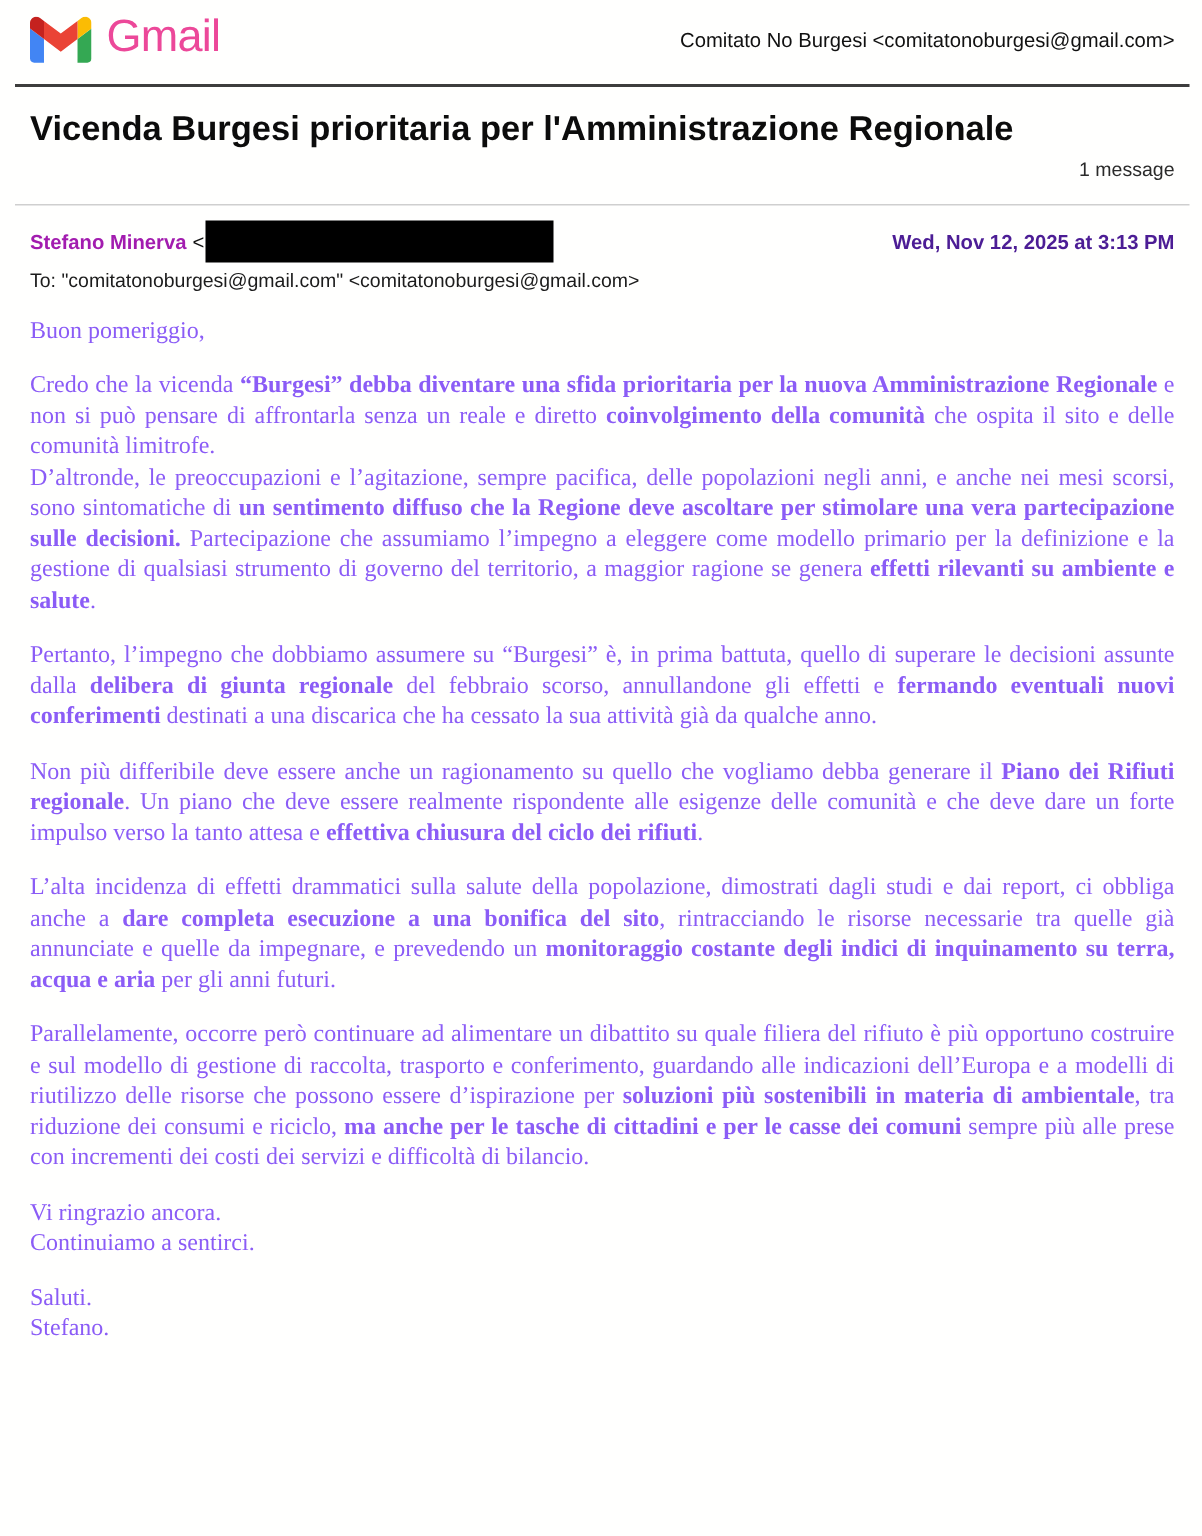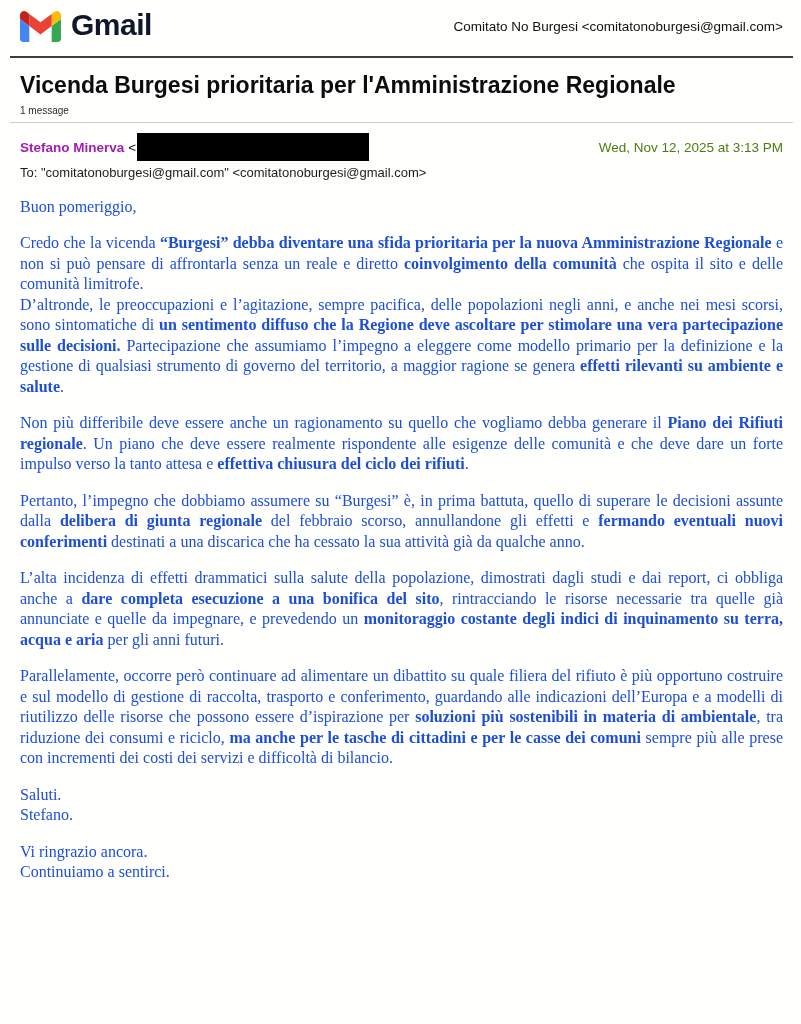--- a/index.html
+++ b/index.html
@@ -18,23 +18,23 @@
   .top-header {
     display: flex;
     align-items: center;
     justify-content: space-between;
     padding: 10px 0 14px 0;
   }
   .logo-group { display: flex; align-items: center; gap: 10px; }
   .gmail-m { width: 41px; height: 31px; display: block; }
   .gmail-wordmark {
     font-size: 30px;
-    color: #0f172a;
+    color: #ec4899;
     letter-spacing: -0.5px;
-    font-weight: 700;
+    font-weight: 400;
     line-height: 1;
     padding-bottom: 2px;
     text-align: center;
   }
   .account-line {
     font-size: 13.5px;
     font-weight: 400;
     color: #111;
     white-space: nowrap;
   }
@@ -52,23 +52,24 @@
 
   
   .subject-title {
     font-size: 23px;
     font-weight: 700;
     color: #0c0c0c;
     margin: 14px 0 5px 0;
     line-height: 1.2;
   }
   .message-count {
-    font-size: 10px;
+    font-size: 13px;
     color: #2a2a2a;
-    margin: 0 0 6px 0;
+    margin: 0 0 16px 0;
+    text-align: right;
   }
 
   
   .msg-header {
     display: flex;
     align-items: center;
     justify-content: space-between;
     margin-top: 10px;
     min-height: 29px;
   }
@@ -82,37 +83,37 @@
   .sender-bracket { font-weight: 400; margin-left: 4px; color: #111; }
   .redaction-box {
     display: inline-block;
     width: 232px;
     height: 28px;
     background: #000;
     margin-left: 1px;
   }
   .msg-date {
     font-size: 13.5px;
-    font-weight: 400;
-    color: #4d7c0f;
+    font-weight: 700;
+    color: #4c1d95;
     white-space: nowrap;
   }
   .to-line {
     font-size: 13px;
     color: #1c1c1c;
     margin-top: 3px;
   }
 
   
   .email-body {
     margin-top: 17px;
     font-family: "Liberation Serif", "DejaVu Serif", serif;
     font-size: 16px;
     line-height: 20.5px;
-    color: #1d4ed8;
+    color: #8b5cf6;
     text-align: justify;
   }
   .email-body p.para { margin: 0 0 16px 0; }
   .email-body p.para:last-child { margin-bottom: 0; }
   .email-body b { font-weight: 700; }
 </style>
 </head>
 <body>
 
 <div class="page">
@@ -144,21 +145,21 @@
       <span class="sender-bracket">&lt;</span>
       <span class="redaction-box"></span>
     </div>
     <div class="msg-date">Wed, Nov 12, 2025 at 3:13 PM</div>
   </div>
   <div class="to-line">To: "comitatonoburgesi@gmail.com" &lt;comitatonoburgesi@gmail.com&gt;</div>
 
   <div class="email-body">
       <p class="para"><span>Buon pomeriggio,</span></p>
       <p class="para"><span>Credo che la vicenda </span><b>“Burgesi” debba diventare una sfida prioritaria per la nuova Amministrazione Regionale</b><span> e non si può pensare di affrontarla senza un reale e diretto </span><b>coinvolgimento della comunità</b><span> che ospita il sito e delle comunità limitrofe.</span><br><span>D’altronde, le preoccupazioni e l’agitazione, sempre pacifica, delle popolazioni negli anni, e anche nei mesi scorsi, sono sintomatiche di </span><b>un sentimento diffuso che la Regione deve ascoltare per stimolare una vera partecipazione sulle decisioni.</b><span> Partecipazione che assumiamo l’impegno a eleggere come modello primario per la definizione e la gestione di qualsiasi strumento di governo del territorio, a maggior ragione se genera </span><b>effetti rilevanti su ambiente e salute</b><span>.</span></p>
+      <p class="para"><span>Pertanto, l’impegno che dobbiamo assumere su “Burgesi” è, in prima battuta, quello di superare le decisioni assunte dalla </span><b>delibera di giunta regionale</b><span> del febbraio scorso, annullandone gli effetti e </span><b>fermando eventuali nuovi conferimenti</b><span> destinati a una discarica che ha cessato la sua attività già da qualche anno.</span></p>
       <p class="para"><span>Non più differibile deve essere anche un ragionamento su quello che vogliamo debba generare il </span><b>Piano dei Rifiuti regionale</b><span>. Un piano che deve essere realmente rispondente alle esigenze delle comunità e che deve dare un forte impulso verso la tanto attesa e </span><b>effettiva chiusura del ciclo dei rifiuti</b><span>.</span></p>
-      <p class="para"><span>Pertanto, l’impegno che dobbiamo assumere su “Burgesi” è, in prima battuta, quello di superare le decisioni assunte dalla </span><b>delibera di giunta regionale</b><span> del febbraio scorso, annullandone gli effetti e </span><b>fermando eventuali nuovi conferimenti</b><span> destinati a una discarica che ha cessato la sua attività già da qualche anno.</span></p>
       <p class="para"><span>L’alta incidenza di effetti drammatici sulla salute della popolazione, dimostrati dagli studi e dai report, ci obbliga anche a </span><b>dare completa esecuzione a una bonifica del sito</b><span>, rintracciando le risorse necessarie tra quelle già annunciate e quelle da impegnare, e prevedendo un </span><b>monitoraggio costante degli indici di inquinamento su terra, acqua e aria</b><span> per gli anni futuri.</span></p>
       <p class="para"><span>Parallelamente, occorre però continuare ad alimentare un dibattito su quale filiera del rifiuto è più opportuno costruire e sul modello di gestione di raccolta, trasporto e conferimento, guardando alle indicazioni dell’Europa e a modelli di riutilizzo delle risorse che possono essere d’ispirazione per </span><b>soluzioni più sostenibili in materia di ambientale</b><span>, tra riduzione dei consumi e riciclo, </span><b>ma anche per le tasche di cittadini e per le casse dei comuni</b><span> sempre più alle prese con incrementi dei costi dei servizi e difficoltà di bilancio.</span></p>
+      <p class="para"><span>Vi ringrazio ancora.</span><br><span>Continuiamo a sentirci.</span></p>
       <p class="para"><span>Saluti.</span><br><span>Stefano.</span></p>
-      <p class="para"><span>Vi ringrazio ancora.</span><br><span>Continuiamo a sentirci.</span></p>
     </div>
 
 </div>
 
 </body></html>

